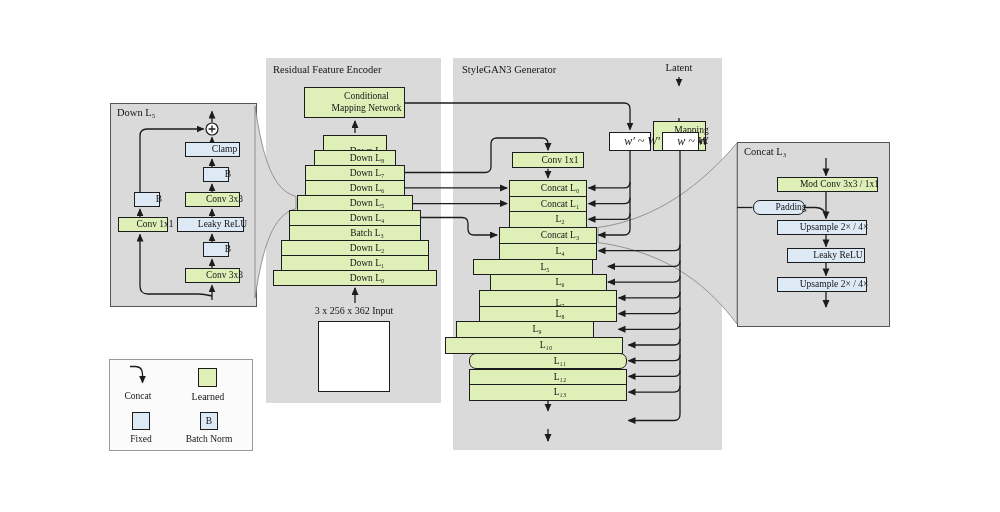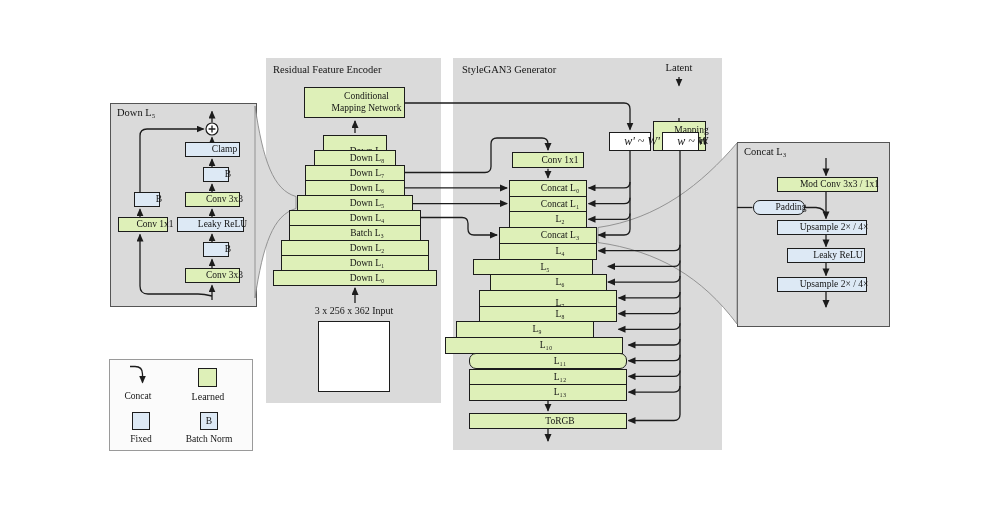--- a/index.html
+++ b/index.html
@@ -168,21 +168,20 @@
       <div class="box" style="left: 473px; top: 258.55px; width: 120px; height: 16.7px;">L₅</div>
       <div class="box" style="left: 489.5px; top: 274.26px; width: 117px; height: 16.7px;">L₆</div>
       <div class="box" style="left: 479px; top: 289.97px; width: 138px; height: 26px; text-align: center;">L₇</div>
       <div class="box" style="left: 479px; top: 305.68px; width: 138px; height: 16.7px;">L₈</div>
       <div class="box" style="left: 456px; top: 321.39px; width: 138px; height: 16.7px;">L₉</div>
       <div class="box" style="left: 445px; top: 337.1px; width: 178px; height: 16.7px;">L₁₀</div>
       <div class="box" style="left: 469px; top: 352.81px; width: 158px; height: 16.7px; border-radius: 7px;">L₁₁</div>
       <div class="box" style="left: 469px; top: 368.52px; width: 158px; height: 16.7px;">L₁₂</div>
       <div class="box" style="left: 469px; top: 384.23px; width: 158px; height: 16.7px;">L₁₃</div>
     </div>
-  <div class="box" style="left:469px;top:413px;width:158px;height:16px;">ToRGB</div>
 
   <div class="title" style="left:744px;top:146px;">Concat L₃</div>
   <div class="box" style="left:777px;top:177px;width:101px;height:15px;">Mod Conv 3x3 / 1x1</div>
   <div class="box fixed" style="left:753px;top:200px;width:52px;height:15px;border-radius:7px;">Padding</div>
   <div class="box fixed" style="left:777px;top:220px;width:90px;height:15px;">Upsample 2× / 4×</div>
   <div class="box fixed" style="left:787px;top:248px;width:78px;height:15px;">Leaky ReLU</div>
   <div class="box fixed" style="left:777px;top:277px;width:90px;height:15px;">Upsample 2× / 4×</div>
 
   <div class="swatch learned" style="left:198px;top:368px;width:19px;height:19px;"></div>
   <div class="swatch fixed" style="left:132px;top:412px;width:18px;height:18px;"></div>

